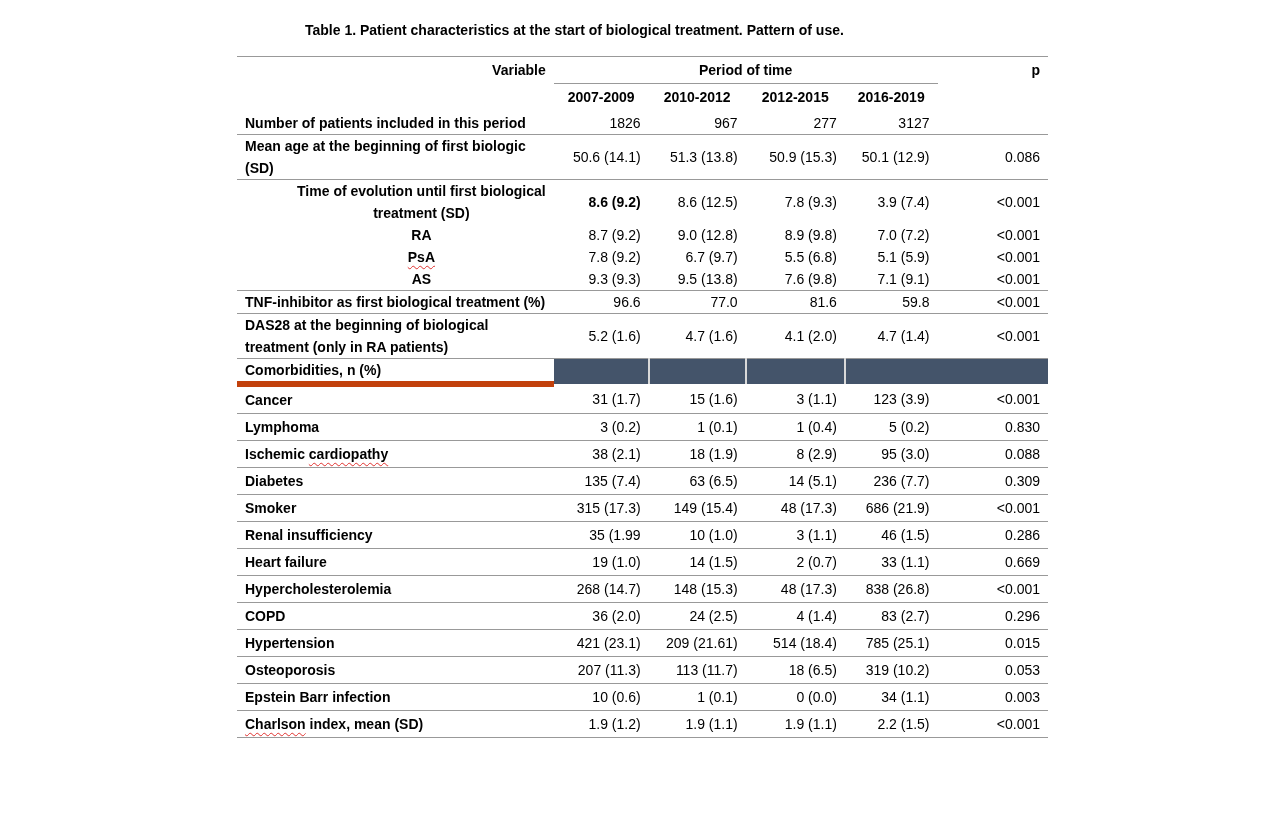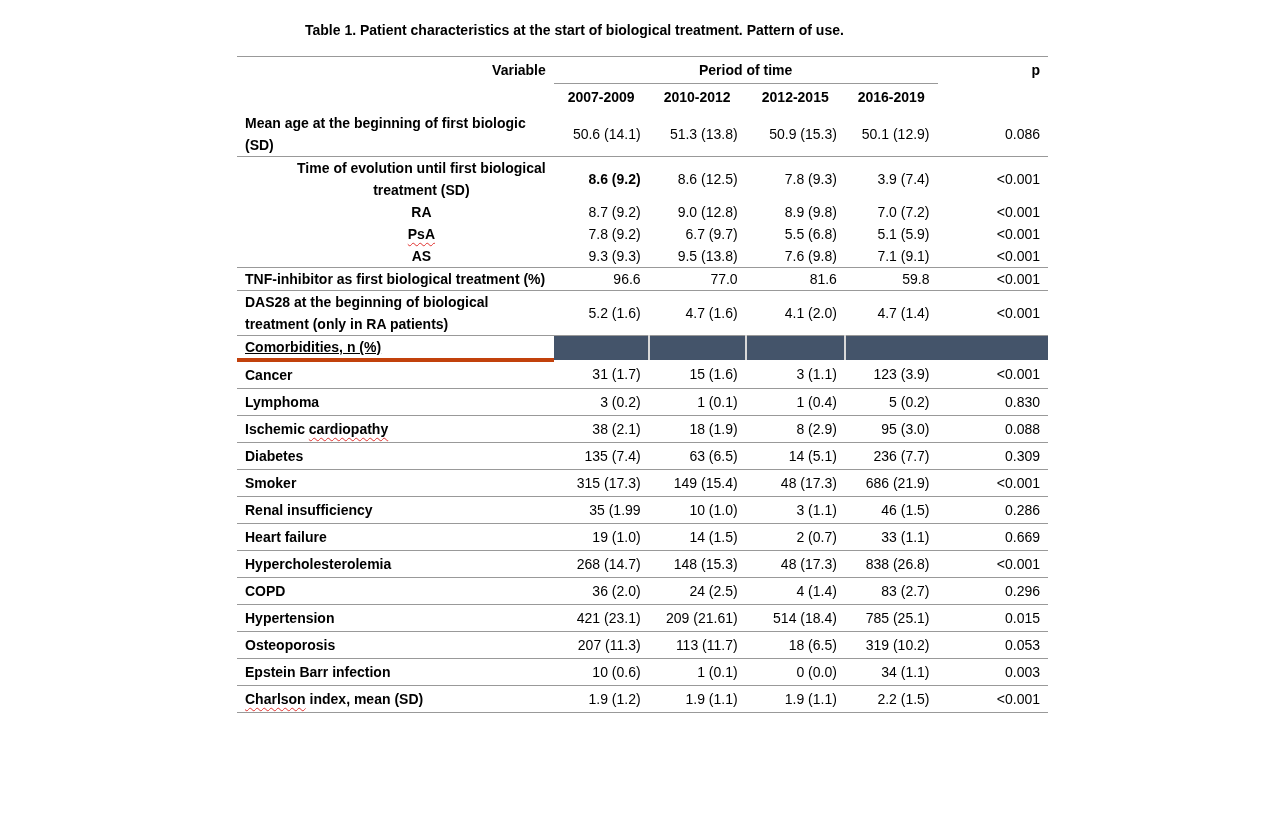--- a/index.html
+++ b/index.html
@@ -18,21 +18,21 @@
   tr.top-rule td, tr.top-rule th { border-top: 1px solid #999; }
   th { font-weight: bold; text-align: right; }
   .hdr-period { text-align: center; border-bottom: 1px solid #999; }
   .hdr-year { text-align: center; padding: 0 4px; }
   .lbl { font-weight: bold; }
   .num { text-align: right; vertical-align: middle; }
   .sub .lbl { text-align: center; padding-left: 60px; }
   .row td { border-bottom: 1px solid #999; }
   .sub td { border-bottom: none; }
   .sub.last td { border-bottom: 1px solid #999; }
-  .section td.lbl { border-bottom: 4px solid #c2410c; text-decoration: underline; }
+  .section td.lbl { border-bottom: 6px solid #c2410c; }
   .band { background: #44546a; border-left: 2px solid #d9d9d9; }
   .band.first { border-left: none; }
   .spell { text-decoration: underline wavy #e0322f; text-decoration-thickness: 1px; text-underline-offset: 3px; }
   .row-comorb td { line-height: 26px; }
   .hdr1 th { padding-top: 2px; padding-bottom: 2px; }
   .hdr2 th { padding-top: 2px; padding-bottom: 4px; }
 </style>
 </head>
 <body>
 
@@ -57,20 +57,28 @@
       <th></th>
       <th class="hdr-year">2007-2009</th>
       <th class="hdr-year">2010-2012</th>
       <th class="hdr-year">2012-2015</th>
       <th class="hdr-year">2016-2019</th>
       <th></th>
     </tr>
   </thead>
   <tbody id="tbody">
       <tr class="row">
+        <td class="lbl"><span>Number of patients included in this period</span></td>
+        <td class="num">1826</td>
+        <td class="num">967</td>
+        <td class="num">277</td>
+        <td class="num">3127</td>
+        <td class="num"></td>
+      </tr>
+      <tr class="row">
         <td class="lbl"><span>Mean age at the beginning of first biologic (SD)</span></td>
         <td class="num">50.6 (14.1)</td>
         <td class="num">51.3 (13.8)</td>
         <td class="num">50.9 (15.3)</td>
         <td class="num">50.1 (12.9)</td>
         <td class="num">0.086</td>
       </tr>
       <tr class="row sub">
         <td class="lbl" style="border-bottom: none;"><span>Time of evolution until first biological treatment (SD)</span></td>
         <td class="num" style="border-bottom: none; font-weight: bold;">8.6 (9.2)</td>

